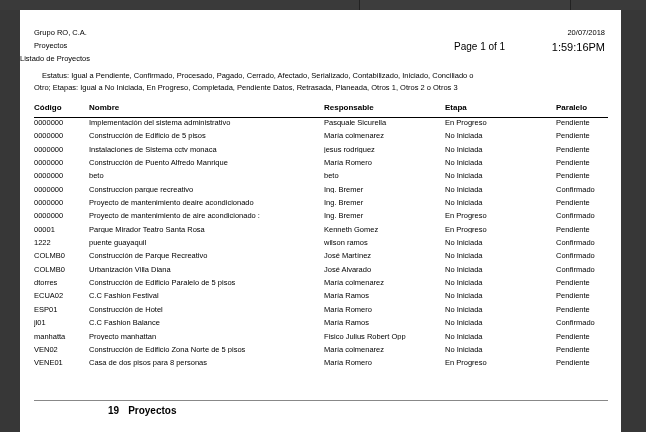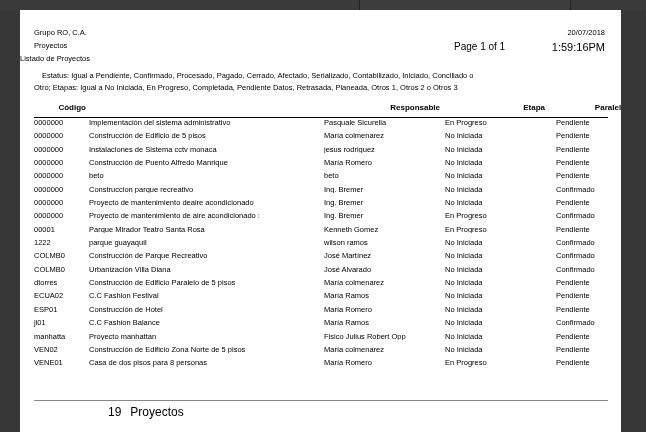--- a/index.html
+++ b/index.html
@@ -127,21 +127,20 @@
   .tbl {
     position: absolute;
     left: 14px;
     top: 94px;
     width: 574px;
   }
   .hdr-row {
     position: relative;
     height: 13px;
     border-bottom: 1.2px solid #000;
-    text-align: right;
   }
   .hdr-cell {
     position: absolute;
     top: 0;
     font-size: 8px;
     font-weight: bold;
     white-space: nowrap;
   }
   .c-codigo { left: 0px; width: 52px; }
   .c-nombre { left: 55px; width: 232px; }
@@ -170,22 +169,22 @@
     position: absolute;
     left: 14px;
     top: 390px;
     width: 574px;
     border-top: 1.2px solid #888;
   }
   .tbl-total {
     position: absolute;
     left: 88px;
     top: 396px;
-    font-size: 12px;
-    font-weight: normal;
+    font-size: 10px;
+    font-weight: bold;
     white-space: nowrap;
   }
   .tbl-total .cnt { margin-right: 9px; }
 </style>
 </head>
 <body>
 
 <div id="app">
 
   <div class="toolbar">
@@ -204,20 +203,21 @@
       <div class="rpt-time">1:59:16PM</div>
       <div class="rpt-page">Page 1 of 1</div>
       <div class="rpt-title">Listado de Proyectos</div>
 
       <div class="rpt-filter l1">Estatus: Igual a Pendiente, Confirmado, Procesado, Pagado, Cerrado, Afectado, Serializado, Contabilizado, Iniciado, Conciliado o</div>
       <div class="rpt-filter l2">Otro; Etapas: Igual a No Iniciada, En Progreso, Completada, Pendiente Datos, Retrasada, Planeada, Otros 1, Otros 2 o Otros 3</div>
 
       <div class="tbl">
         <div class="hdr-row">
           <div class="hdr-cell c-codigo">Código</div>
+          <div class="hdr-cell c-nombre">Nombre</div>
           <div class="hdr-cell c-resp">Responsable</div>
           <div class="hdr-cell c-etapa">Etapa</div>
           <div class="hdr-cell c-estat">Paralelo</div>
         </div>
         <div id="rows-host">
             <div class="data-row">
               <div class="cell c-codigo">0000000</div>
               <div class="cell c-nombre">Implementación del sistema administrativo</div>
               <div class="cell c-resp">Pasquale Sicurella</div>
               <div class="cell c-etapa">En Progreso</div>
@@ -274,21 +274,21 @@
             </div>
             <div class="data-row">
               <div class="cell c-codigo">00001</div>
               <div class="cell c-nombre">Parque Mirador Teatro Santa Rosa</div>
               <div class="cell c-resp">Kenneth Gomez</div>
               <div class="cell c-etapa">En Progreso</div>
               <div class="cell c-estat">Pendiente</div>
             </div>
             <div class="data-row">
               <div class="cell c-codigo">1222</div>
-              <div class="cell c-nombre">parque guayaquil</div>
+              <div class="cell c-nombre">puente guayaquil</div>
               <div class="cell c-resp">wilson ramos</div>
               <div class="cell c-etapa">No Iniciada</div>
               <div class="cell c-estat">Confirmado</div>
             </div>
             <div class="data-row">
               <div class="cell c-codigo">COLMB0</div>
               <div class="cell c-nombre">Construcción de Parque Recreativo</div>
               <div class="cell c-resp">José Martínez</div>
               <div class="cell c-etapa">No Iniciada</div>
               <div class="cell c-estat">Confirmado</div>

